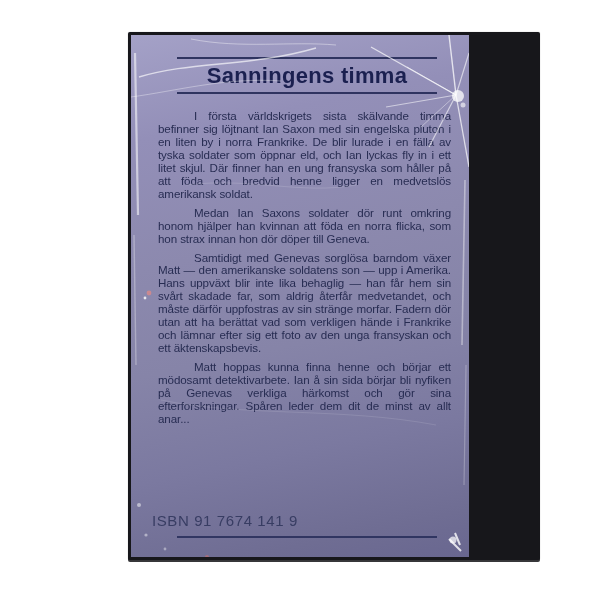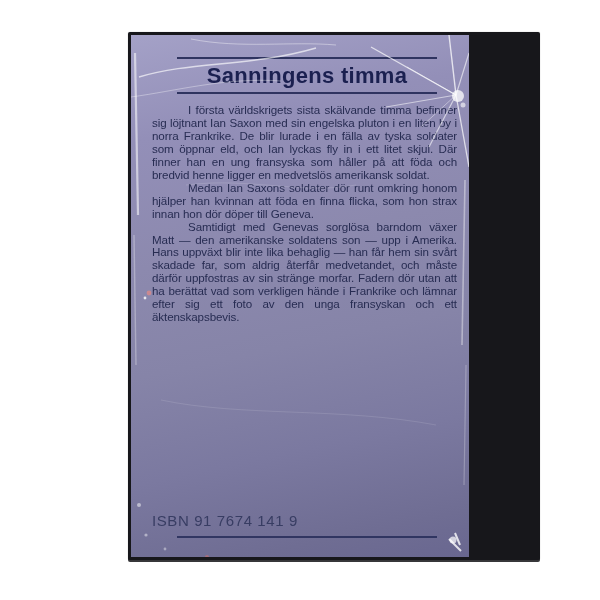--- a/index.html
+++ b/index.html
@@ -23,21 +23,21 @@
   .rule { height:0; border-top:2px solid #262b58; opacity:0.92; }
   .title {
     margin:6px 0 5px 0; font-size:22px; font-weight:bold; color:#1b2050;
     letter-spacing:0.3px; line-height:1;
   }
   .blurb {
     position:absolute; left:21px; top:69px; width:305px;
     color:#272c52; font-size:11.6px; line-height:12.95px;
     text-align:justify; letter-spacing:-0.1px;
   }
-  .blurb p { margin:0; text-indent:36px; }
+  .blurb p { margin:6px; text-indent:36px; }
   .isbn {
     position:absolute; left:21px; top:477px; font-size:15px;
     color:#383d63; letter-spacing:0.6px;
   }
   .footer-rule {
     position:absolute; left:46px; top:501px; width:260px;
     border-top:2px solid #262b58; opacity:0.85;
   }
 </style>
 </head>
@@ -48,22 +48,23 @@
     <div class="cover">
 
       <div class="title-block">
         <div class="rule"></div>
         <h1 class="title">Sanningens timma</h1>
         <div class="rule"></div>
       </div>
 
       <div class="blurb">
         <p>I första världskrigets sista skälvande timma befinner sig löjtnant Ian Saxon med sin engelska pluton i en liten by i norra Frankrike. De blir lurade i en fälla av tyska soldater som öppnar eld, och Ian lyckas fly in i ett litet skjul. Där finner han en ung fransyska som håller på att föda och bredvid henne ligger en medvetslös amerikansk soldat.</p>
-        <p>Medan Ian Saxons soldater dör runt omkring honom hjälper han kvinnan att föda en finna flicka, som hon strax innan hon dör döper till Geneva.</p>
+        <p>Medan Ian Saxons soldater dör runt omkring honom hjälper han kvinnan att föda en norra flicka, som hon strax innan hon dör döper till Geneva.</p>
         <p>Samtidigt med Genevas sorglösa barndom växer Matt — den amerikanske soldatens son — upp i Amerika. Hans uppväxt blir inte lika behaglig — han får hem sin svårt skadade far, som aldrig återfår medvetandet, och måste därför uppfostras av sin stränge morfar. Fadern dör utan att ha berättat vad som verkligen hände i Frankrike och lämnar efter sig ett foto av den unga fransyskan och ett äktenskapsbevis.</p>
+        <p>Matt hoppas kunna finna henne och börjar ett mödosamt detektivarbete. Ian å sin sida börjar bli nyfiken på Genevas verkliga härkomst och gör sina efterforskningar. Spåren leder dem dit de minst av allt anar...</p>
       </div>
 
       <div class="isbn">ISBN 91 7674 141 9</div>
       <div class="footer-rule"></div>
 
       <svg class="wear" viewBox="0 0 338 522">
 
         <path d="M8,42 C 60,26 120,32 185,13" stroke="#ffffff" stroke-width="1.4" fill="none" opacity="0.65"></path>
         <path d="M0,62 C 45,56 95,42 150,46" stroke="#ffffff" stroke-width="1" fill="none" opacity="0.35"></path>
         <path d="M60,4 C 110,14 160,6 205,10" stroke="#ffffff" stroke-width="1" fill="none" opacity="0.4"></path>

